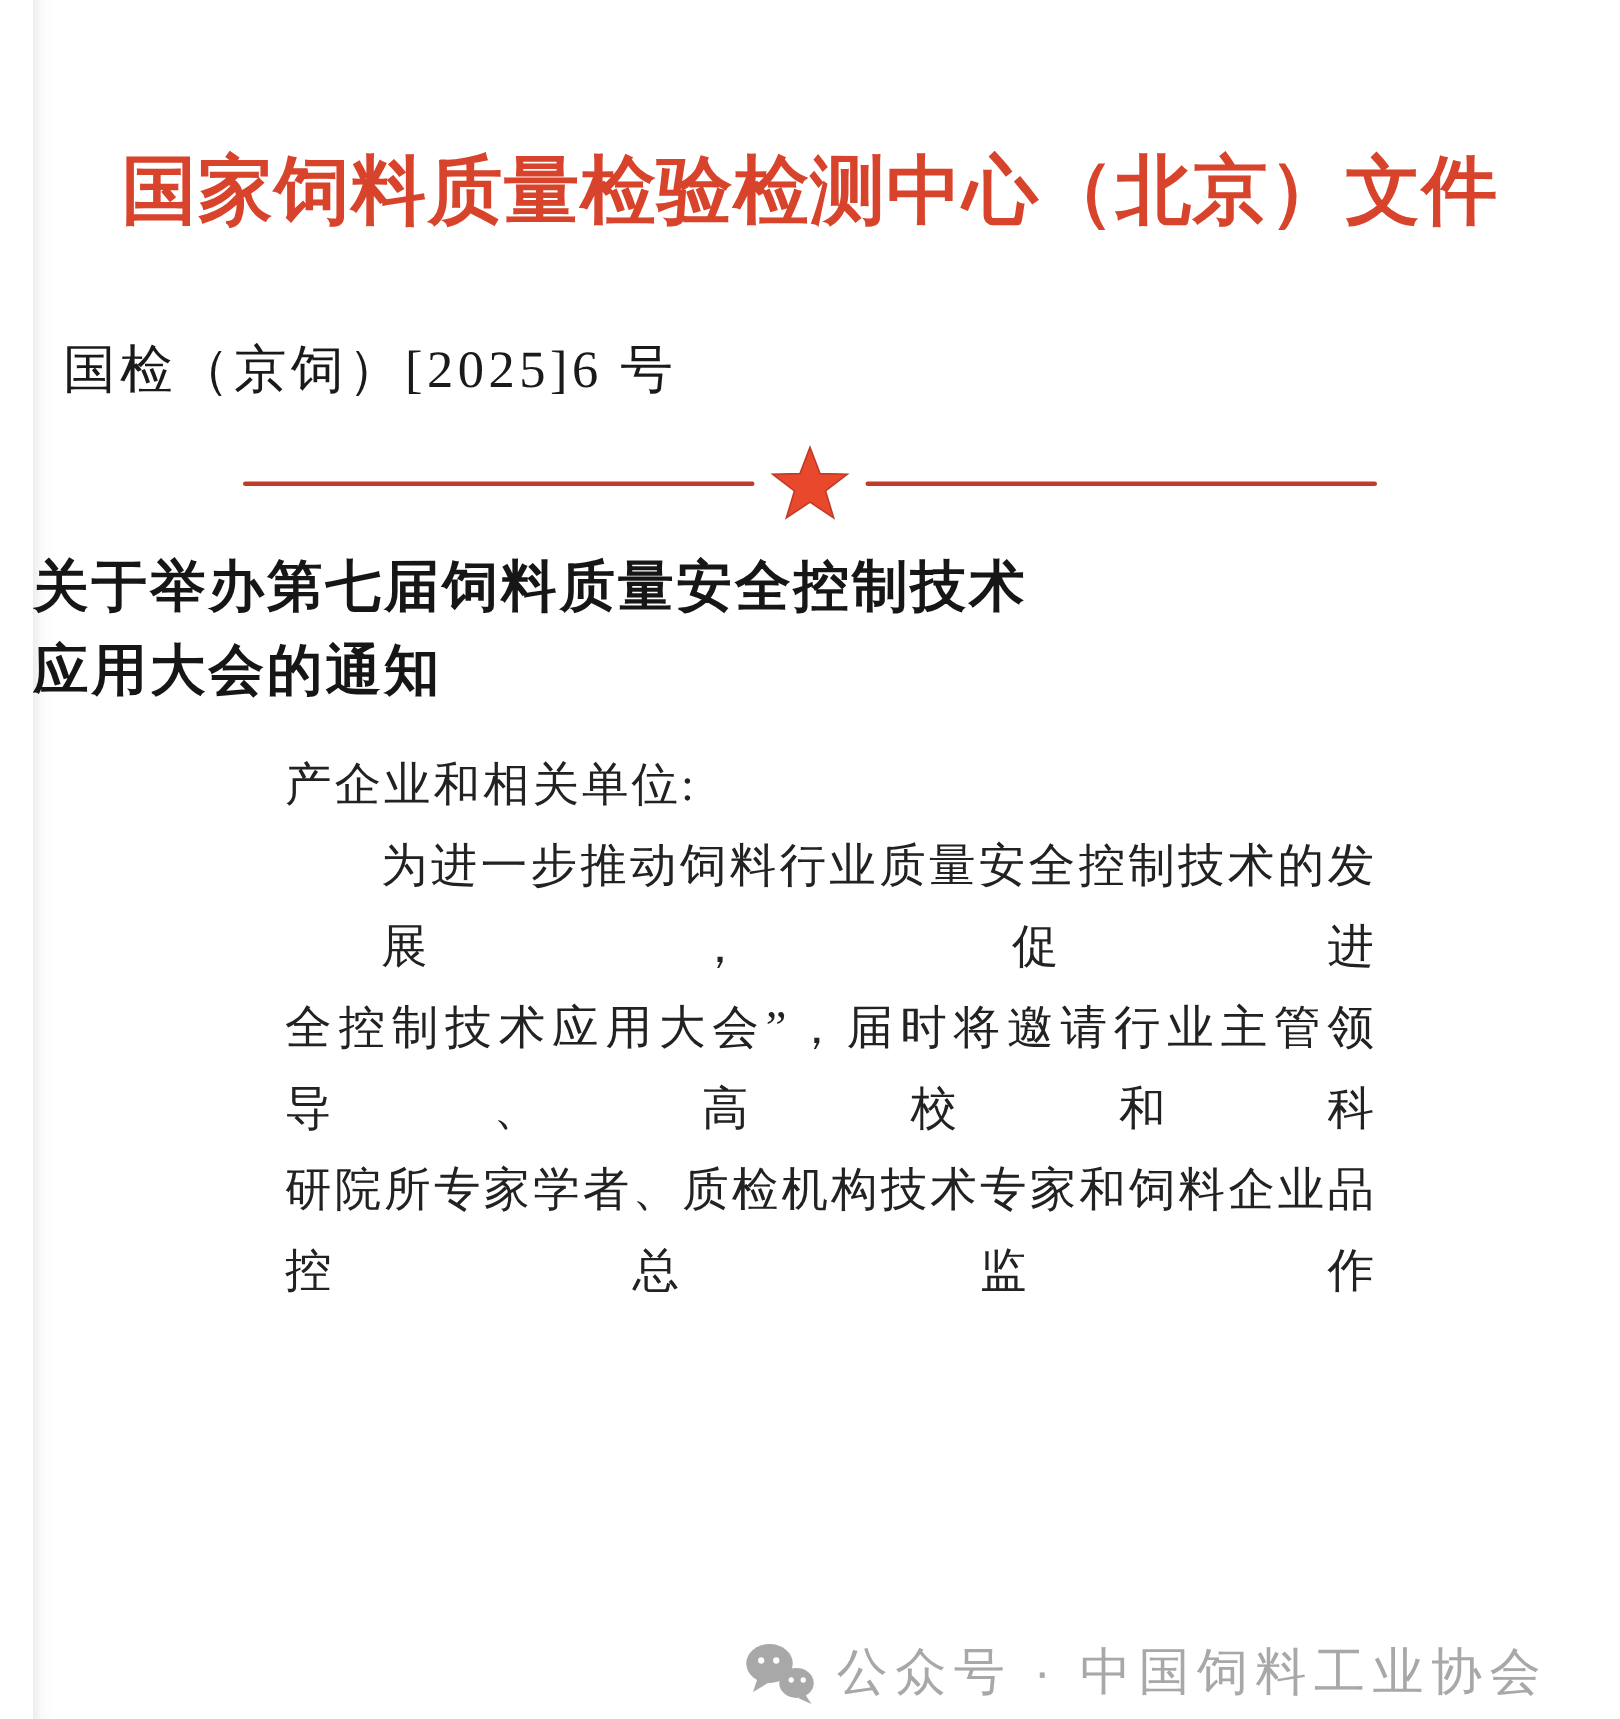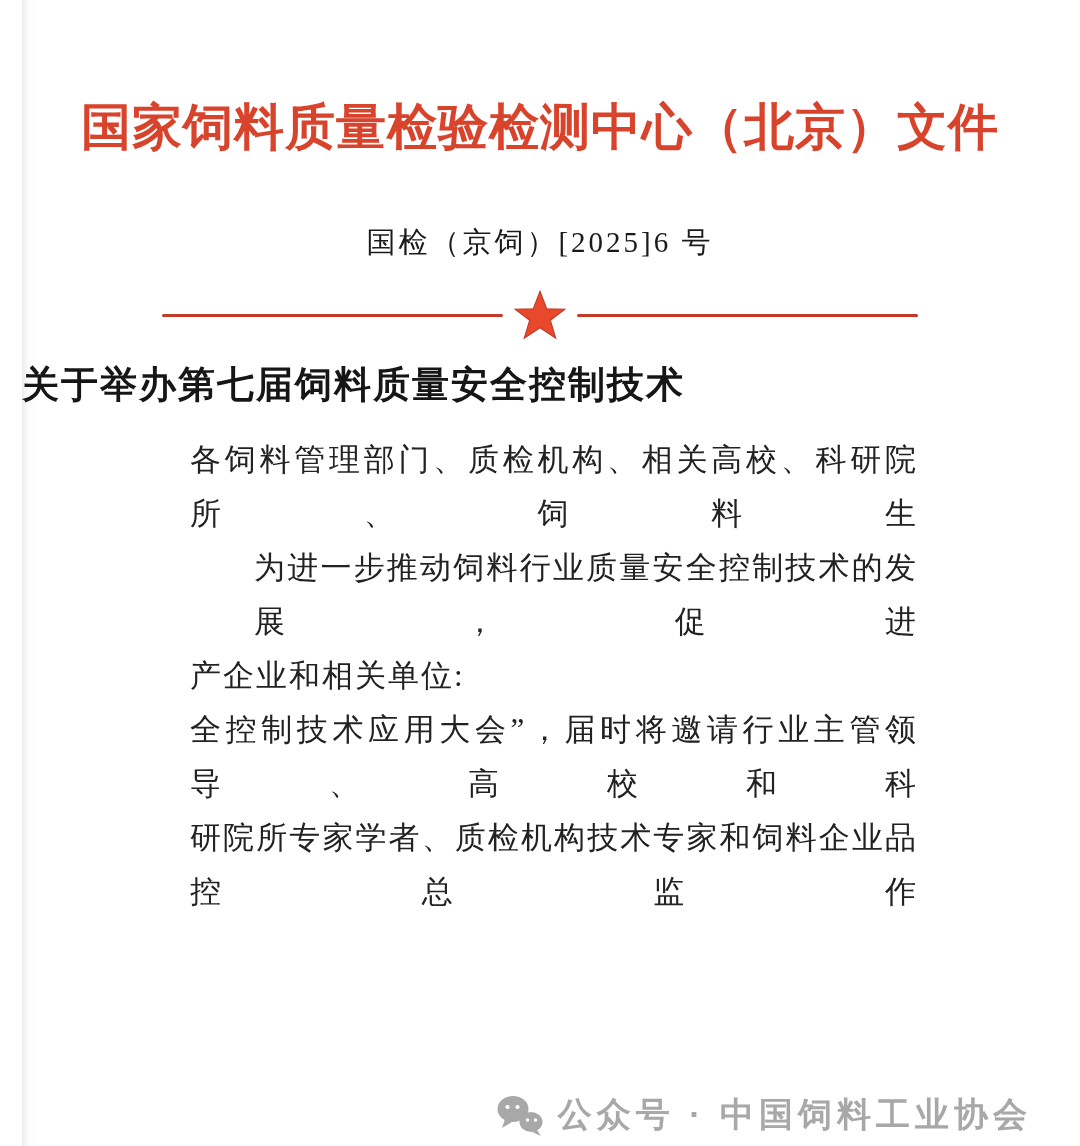--- a/index.html
+++ b/index.html
@@ -25,24 +25,25 @@
     margin-top: 94px;
     text-align: center;
     font-size: 50px;
     font-weight: bold;
     letter-spacing: 1px;
     color: var(--header-red);
     font-family: "Liberation Serif", "DejaVu Serif", serif;
   }
   .doc-number {
     margin-top: 62px;
-    text-align: center;
-    font-size: 29px;
+    text-align: left;
+    font-size: 35px;
     letter-spacing: 3px;
     color: #1a1a1a;
+    padding-left: 20px;
   }
   .rule-row {
     margin: 24px 140px 0 140px;
     height: 56px;
     display: flex;
     align-items: center;
   }
   .rule-line {
     flex: 1;
     height: 3px;
@@ -76,21 +77,20 @@
     position: absolute;
     right: 26px;
     bottom: 8px;
     display: flex;
     align-items: center;
     gap: 14px;
     color: var(--watermark-gray);
     font-size: 34px;
     letter-spacing: 5px;
     font-family: "Liberation Sans", "DejaVu Sans", sans-serif;
-    font-weight: bold;
   }
   .watermark svg { display: block; }
 </style>
 </head>
 <body>
 
 <div class="page">
 
   <div class="red-header">国家饲料质量检验检测中心（北京）文件</div>
 
@@ -101,26 +101,26 @@
     <div class="star-wrap">
       <svg width="54" height="54" viewBox="0 0 50 50" aria-hidden="true">
         <polygon points="25,3 31.2,19.2 48,19.6 34.6,29.9 39.6,46.5 25,36.8 10.4,46.5 15.4,29.9 2,19.6 18.8,19.2" fill="#e8482c" stroke="#c23a28" stroke-width="1"></polygon>
       </svg>
     </div>
     <div class="rule-line"></div>
   </div>
 
   <div class="doc-title">
     <div>关于举办第七届饲料质量安全控制技术</div>
+    <div>应用大会的通知</div>
   </div>
 
   <div class="doc-body">
-    <div class="line justify">各饲料管理部门、质检机构、相关高校、科研院所、饲料生</div>
+    <div class="line">产企业和相关单位:</div>
     <div class="line justify indent">为进一步推动饲料行业质量安全控制技术的发展，促进</div>
-    <div class="line">产企业和相关单位:</div>
     <div class="line justify">全控制技术应用大会”，届时将邀请行业主管领导、高校和科</div>
     <div class="line justify">研院所专家学者、质检机构技术专家和饲料企业品控总监作</div>
 
   </div>
 
   <div class="watermark">
     <span>
       <svg width="48" height="42" viewBox="0 0 48 42" aria-hidden="true">
         <ellipse cx="17" cy="15" rx="15.5" ry="13" fill="#a8a8a8"></ellipse>
         <polygon points="9,25 6,34 16,28" fill="#a8a8a8"></polygon>

